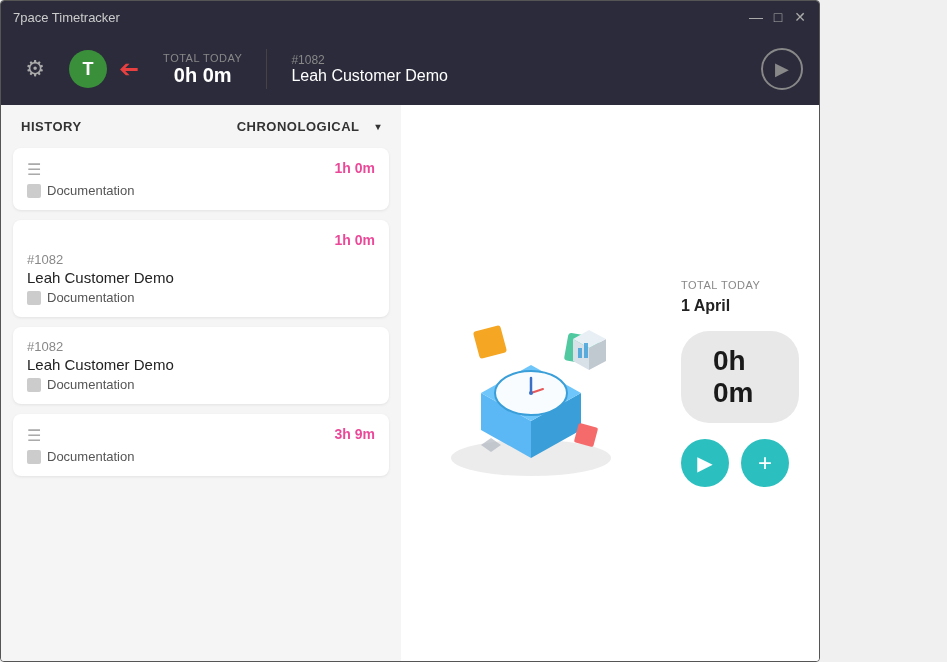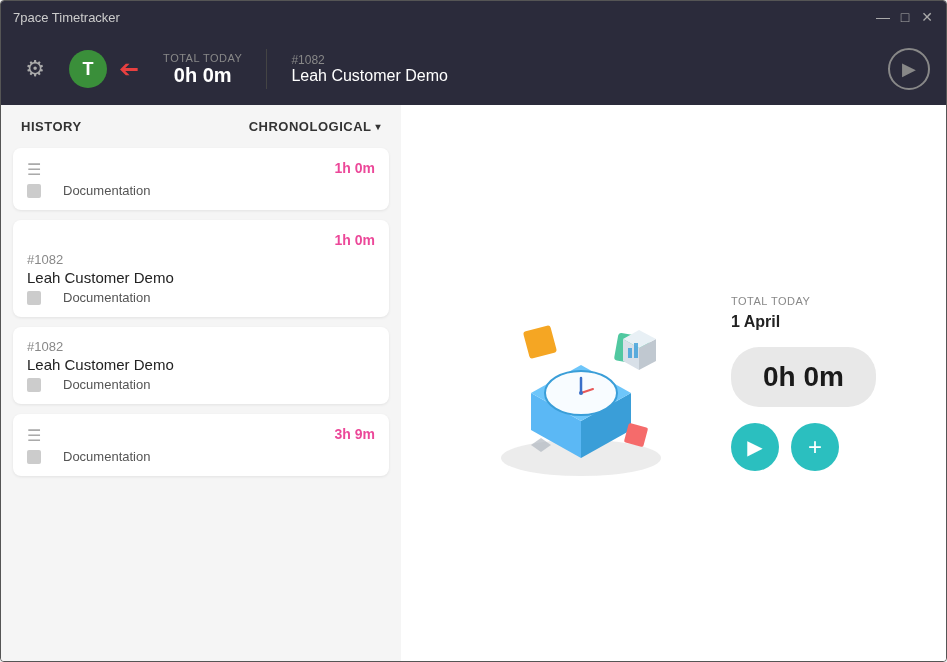--- a/index.html
+++ b/index.html
@@ -1,18 +1,18 @@
 <!DOCTYPE html>
 <html><head>
   <meta charset="utf-8">
   <style>
     * { margin: 0; padding: 0; box-sizing: border-box; }
     body { width: 947px; height: 662px; font-family: 'Segoe UI', Arial, sans-serif; overflow: hidden; background: #f0f0f0; }
 
-    .window { width: 947px; height: 662px; display: flex; flex-direction: column; border: 1px solid #555; border-radius: 4px; overflow: hidden; }
+    .window { width: 820px; height: 662px; display: flex; flex-direction: column; border: 1px solid #555; border-radius: 4px; overflow: hidden; }
 
     
     .title-bar {
       background: #2b2b3b;
       height: 32px;
       display: flex;
       align-items: center;
       padding: 0 12px;
       flex-shrink: 0;
     }
@@ -150,21 +150,21 @@
     }
     .panel-title {
       font-size: 13px;
       font-weight: 700;
       color: #333;
       letter-spacing: 0.5px;
     }
     .sort-btn {
       display: flex;
       align-items: center;
-      gap: 4px;
+      gap: 16px;
       font-size: 13px;
       font-weight: 700;
       color: #333;
       cursor: pointer;
       letter-spacing: 0.5px;
     }
     .sort-arrow {
       font-size: 10px;
       color: #333;
     }
@@ -205,21 +205,21 @@
       margin-bottom: 4px;
     }
     .history-item-id {
       font-size: 13px;
       color: #888;
       margin-bottom: 2px;
     }
     .history-item-tag {
       display: flex;
       align-items: center;
-      gap: 22px;
+      gap: 6px;
       font-size: 13px;
       color: #555;
     }
     .tag-color {
       width: 14px;
       height: 14px;
       background: #ccc;
       border-radius: 2px;
       display: inline-block;
     }

